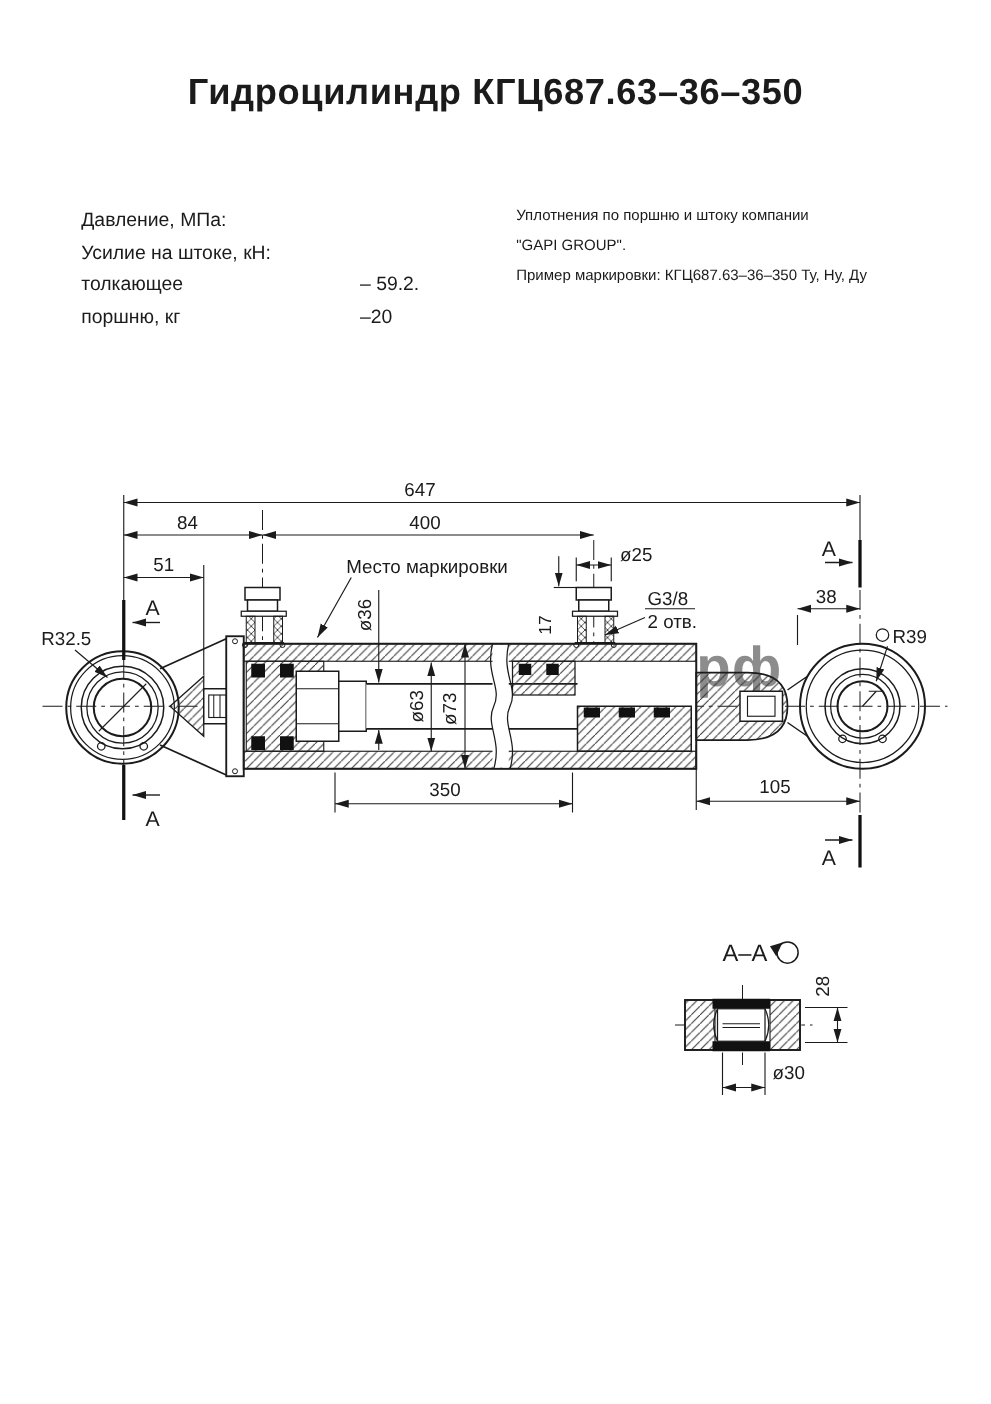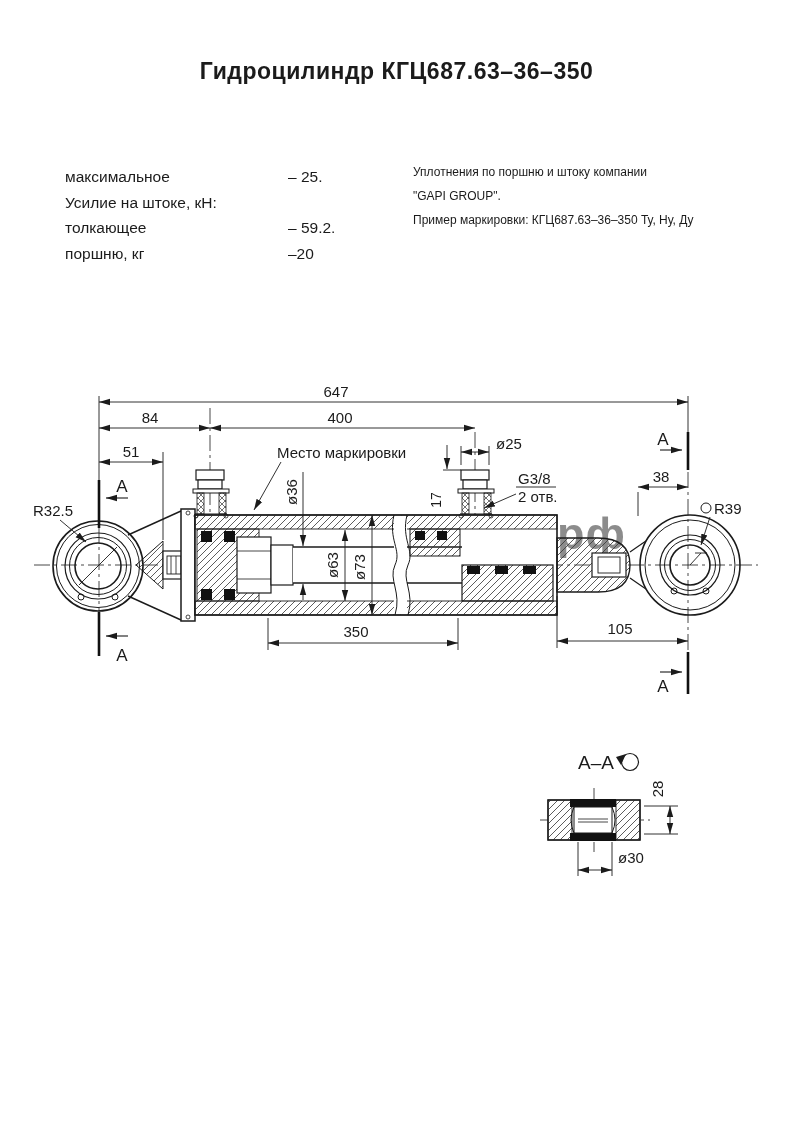--- a/index.html
+++ b/index.html
@@ -2,41 +2,41 @@
 <html><head>
 <meta charset="utf-8">
 <style>
   html,body{margin:0;padding:0;}
   body{
     width:793px;height:1123px;position:relative;background:#ffffff;
     font-family:"Liberation Sans", sans-serif;color:#1b1b1b;overflow:hidden;
   }
   .title{
     position:absolute;top:58px;left:0;width:100%;text-align:center;
-    font-size:23px;font-weight:bold;letter-spacing:0.5px;
+    font-size:29px;font-weight:bold;letter-spacing:0.5px;
   }
   .specs{position:absolute;left:65px;top:164px;width:330px;font-size:15.5px;}
   .spec-row{position:relative;height:25.5px;line-height:25.5px;white-space:nowrap;}
   .spec-val{position:absolute;left:223px;top:0;}
   .notes{position:absolute;left:413px;top:160px;width:350px;font-size:12px;line-height:24px;}
   svg{position:absolute;left:0;top:380px;}
   svg text{font-family:"Liberation Sans", sans-serif;fill:#1b1b1b;}
   .dimtxt{font-size:15px;}
   .dimtxt-sm{font-size:14px;}
   .secletter{font-size:17px;}
   .sectitle{font-size:19px;}
   .wm{font-size:45px;letter-spacing:1px;opacity:0.5;font-weight:bold;}
 </style>
 </head>
 <body>
 
 <div class="title">Гидроцилиндр КГЦ687.63–36–350</div>
 
 <div class="specs">
-  <div class="spec-row"><span>максимальное</span><span class="spec-val">– 25.</span></div>
+  <div class="spec-row"><span>Давление, МПа:</span><span class="spec-val"></span></div>
   <div class="spec-row"><span>Усилие на штоке, кН:</span><span class="spec-val"></span></div>
   <div class="spec-row"><span>толкающее</span><span class="spec-val">– 59.2.</span></div>
   <div class="spec-row"><span>поршню, кг</span><span class="spec-val">–20</span></div>
 </div>
 
 <div class="notes">
   <div>Уплотнения по поршню и штоку компании</div>
   <div>"GAPI GROUP".</div>
   <div>Пример маркировки: КГЦ687.63–36–350 Ту, Ну, Ду</div>
 </div>

